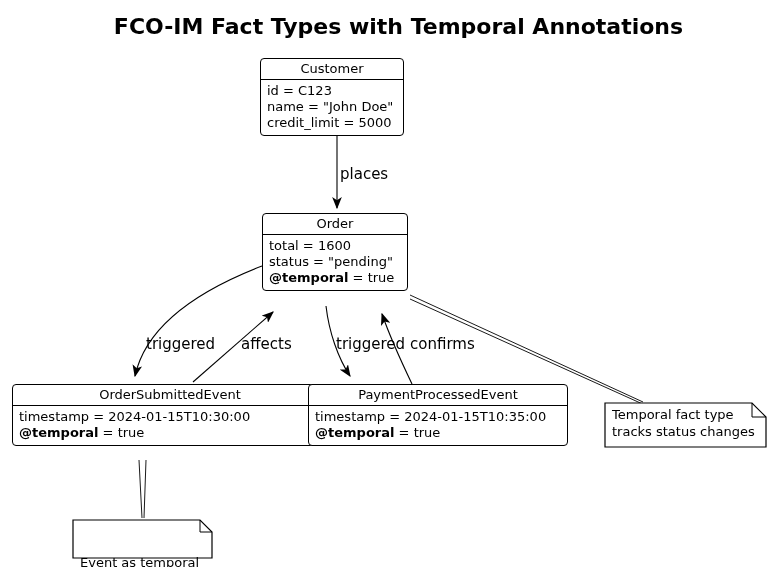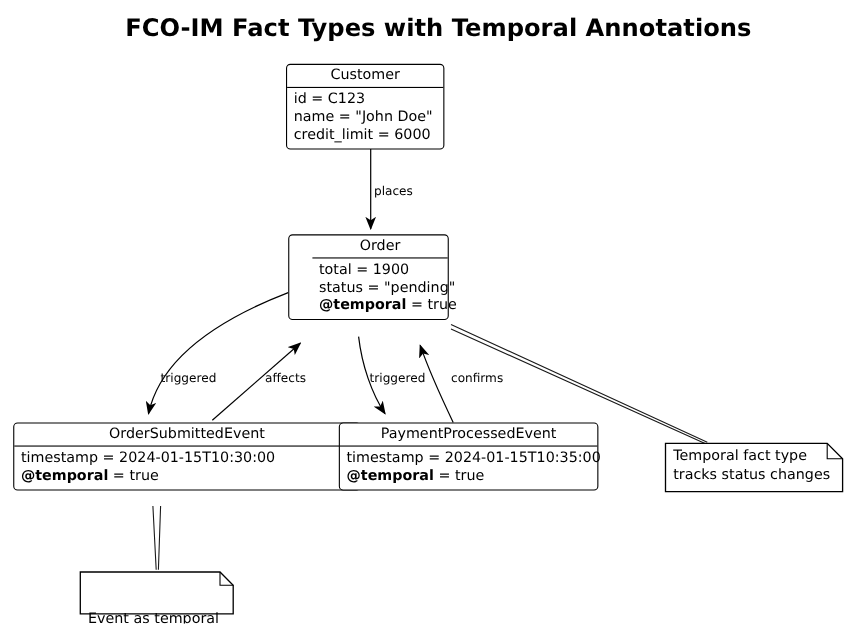--- a/index.html
+++ b/index.html
@@ -21,21 +21,21 @@
     border-radius:4px;z-index:2;box-sizing:border-box;
   }
   .entity-header{
     text-align:center;border-bottom:1.5px solid #000000;
     font-size:13px;line-height:16px;padding:2px 4px;white-space:nowrap;
   }
   .entity-body{padding:3px 6px 4px 6px;}
   .attr{font-size:13px;line-height:16px;white-space:nowrap;}
   .attr b{font-weight:bold;}
   .elabel{
-    position:absolute;font-size:11px;line-height:14px;z-index:3;white-space:nowrap;
+    position:absolute;font-size:15px;line-height:14px;z-index:3;white-space:nowrap;
     background:transparent;
   }
   .note-text{
     position:absolute;font-size:13px;line-height:17px;z-index:3;white-space:nowrap;
   }
 </style>
 </head>
 <body>
 
 <div class="canvas">
@@ -68,42 +68,42 @@
     <path class="note-fold" d="M 200 520 L 200 532 L 212 532"></path>
   </svg>
 
   <div class="title">FCO-IM Fact Types with Temporal Annotations</div>
 
   <div class="entity" style="left:260px;top:58px;width:144px;">
     <div class="entity-header">Customer</div>
     <div class="entity-body">
       <div class="attr">id = C123</div>
       <div class="attr">name = "John Doe"</div>
-      <div class="attr">credit_limit = 6000</div>
+      <div class="attr">credit_limit = 5000</div>
     </div>
   </div>
 
-  <div class="entity" style="left:262px;top:213px;width:146px;padding-left:21px;">
+  <div class="entity" style="left:262px;top:213px;width:146px;">
     <div class="entity-header">Order</div>
     <div class="entity-body">
-      <div class="attr">total = 1900</div>
+      <div class="attr">total = 1600</div>
       <div class="attr">status = "pending"</div>
       <div class="attr"><b>@temporal</b> <span>= true</span></div>
     </div>
   </div>
 
   <div class="entity" style="left:12px;top:384px;width:316px;">
     <div class="entity-header">OrderSubmittedEvent</div>
     <div class="entity-body">
       <div class="attr">timestamp = 2024-01-15T10:30:00</div>
       <div class="attr"><b>@temporal</b> <span>= true</span></div>
     </div>
   </div>
 
-  <div class="entity" style="left:308px;top:384px;width:236px;">
+  <div class="entity" style="left:308px;top:384px;width:260px;">
     <div class="entity-header">PaymentProcessedEvent</div>
     <div class="entity-body">
       <div class="attr">timestamp = 2024-01-15T10:35:00</div>
       <div class="attr"><b>@temporal</b> <span>= true</span></div>
     </div>
   </div>
 
   <div class="elabel" style="left:340px;top:167px;">places</div>
   <div class="elabel" style="left:146px;top:337px;">triggered</div>
   <div class="elabel" style="left:241px;top:337px;">affects</div>

